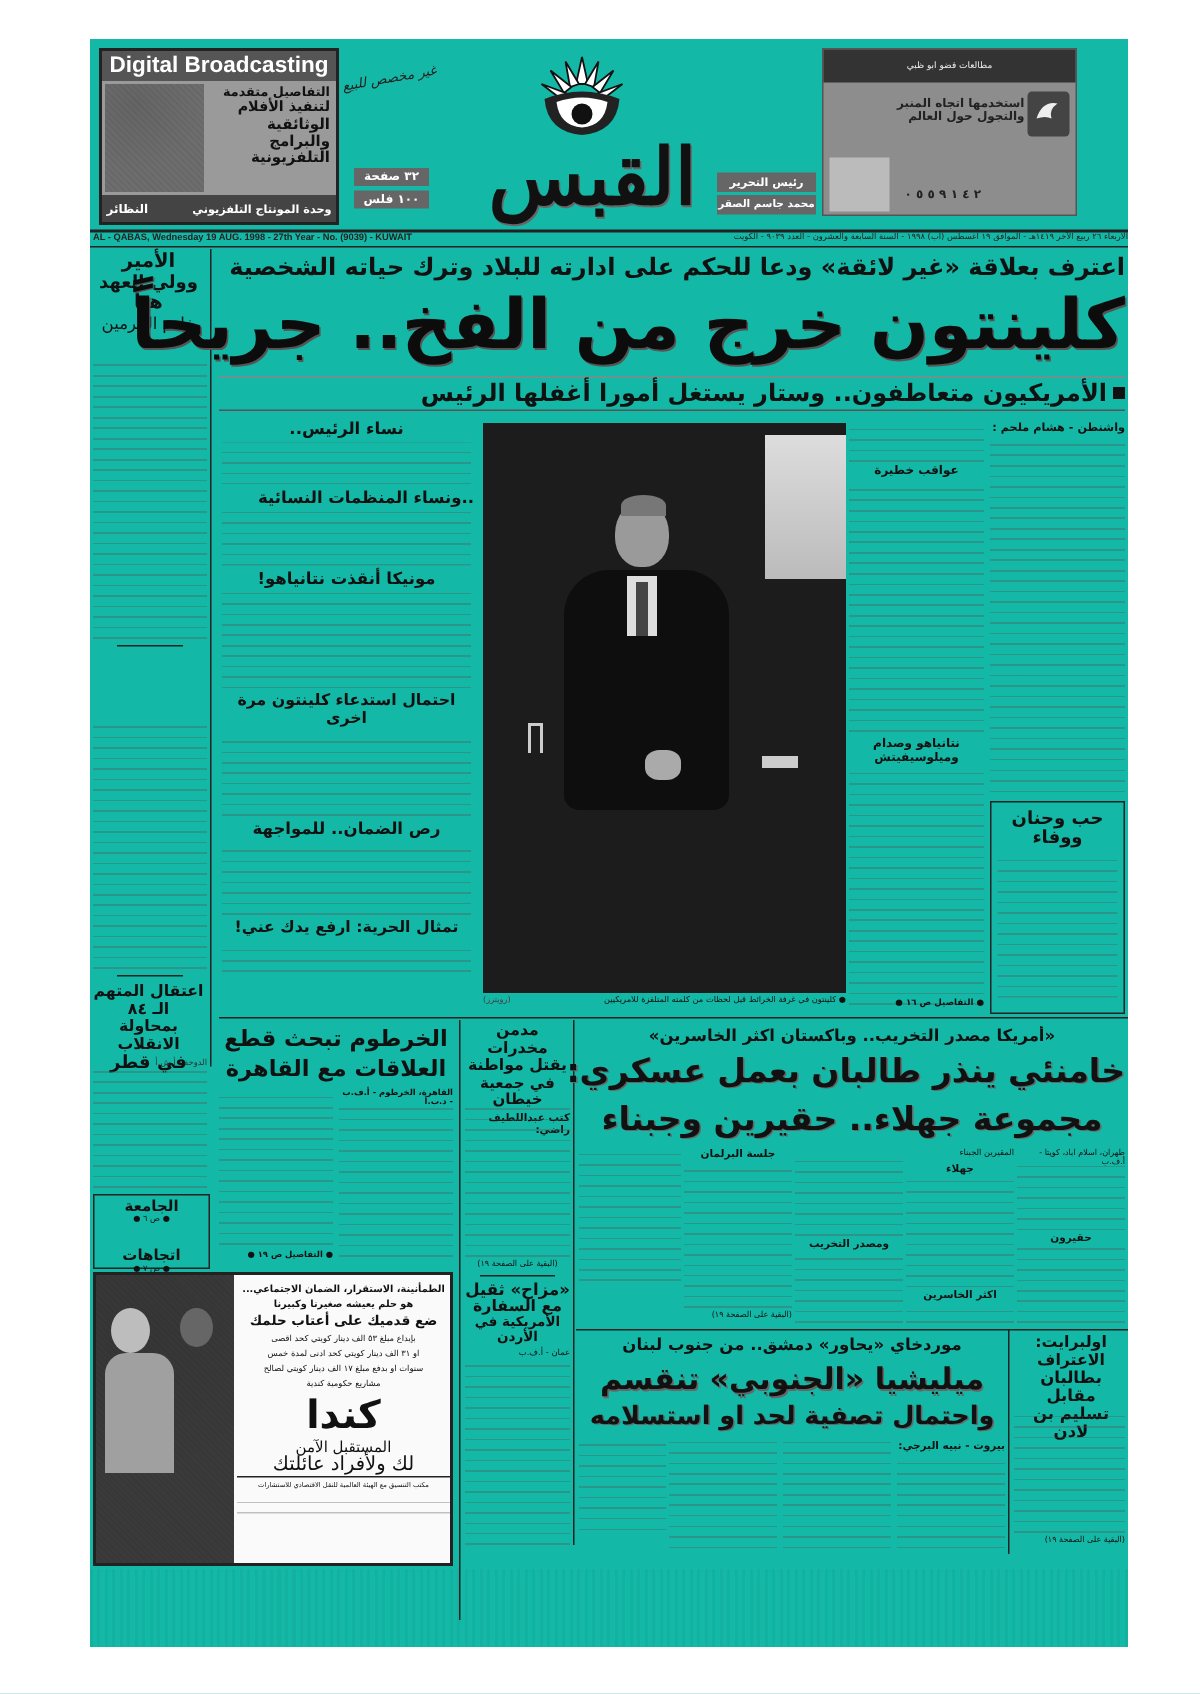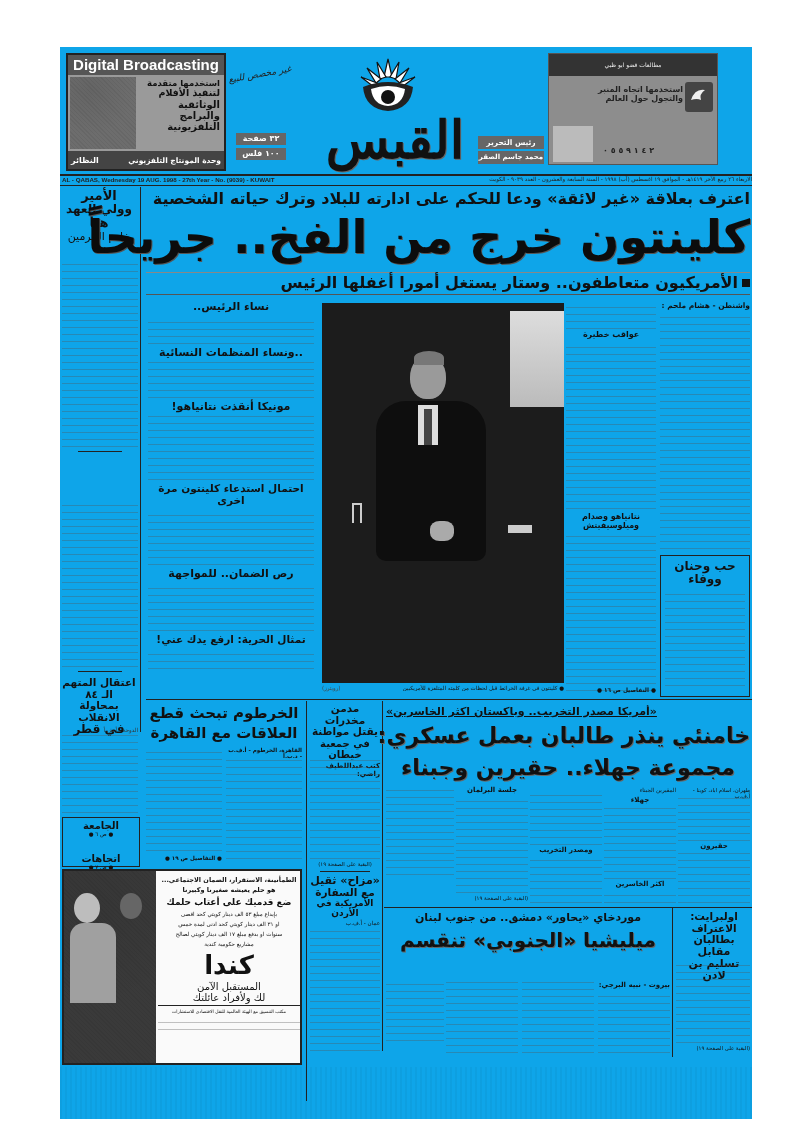--- a/index.html
+++ b/index.html
@@ -1,18 +1,18 @@
 <!DOCTYPE html>
 <html lang="ar"><head>
 <meta charset="utf-8">
 <style>
   * { box-sizing: border-box; margin: 0; padding: 0; }
   html, body { width: 800px; height: 1129px; background: #ffffff; overflow: hidden; }
   body { font-family: "DejaVu Sans", sans-serif; color: #111; position: relative; }
-  .page { position: absolute; left: 60px; top: 47px; width: 692px; height: 1072px; background: #0ea5e9; }
+  .page { position: absolute; left: 60px; top: 26px; width: 692px; height: 1072px; background: #14b8a6; }
   .abs { position: absolute; }
   .rtl { direction: rtl; text-align: right; }
   .hr { position: absolute; background: #222; height: 1px; }
   .vr { position: absolute; background: #222; width: 1px; }
   .body-text { font-size: 5.6px; line-height: 7.2px; color: #333; direction: rtl; text-align: justify; overflow: hidden; }
   .head { font-weight: bold; direction: rtl; text-align: center; color: #111; line-height: 1.1; }
   .noise { background: repeating-linear-gradient(0deg, #555 0 1px, transparent 1px 7px); opacity: .35; }
   .grainy { background:
       radial-gradient(circle at 30% 20%, rgba(0,0,0,.08), transparent 60%),
       repeating-linear-gradient(45deg, rgba(0,0,0,.06) 0 1px, transparent 1px 3px);
@@ -20,21 +20,21 @@
 </style>
 </head>
 <body>
 
 <div class="page">
 
   <div class="abs" style="left:6px; top:6px; width:160px; height:118px; border:2px solid #222; background:#9a9a9a;">
     <div style="background:#555; color:#fff; font-weight:bold; font-size:15px; text-align:center; line-height:20px; font-family:'Liberation Sans',sans-serif;">Digital Broadcasting</div>
     <div class="abs grainy" style="left:2px; top:22px; width:66px; height:72px; background-color:#6d6d6d;"></div>
     <div class="abs rtl" style="right:4px; top:24px; width:86px;">
-      <div class="head" style="font-size:8.5px; color:#111; text-align:right;">استخدمها متقدمة</div>
+      <div class="head" style="font-size:8.5px; color:#111; text-align:right;">التفاصيل متقدمة</div>
       <div class="head" style="font-size:9.5px; color:#111; text-align:right;">لتنفيذ الأفلام</div>
       <div class="head" style="font-size:10px; color:#111; text-align:right;">الوثائقية</div>
       <div class="head" style="font-size:10px; color:#111; text-align:right;">والبرامج</div>
       <div class="head" style="font-size:10px; color:#111; text-align:right;">التلفزيونية</div>
     </div>
     <div class="abs" style="left:0; bottom:0; width:100%; height:18px; background:#444; display:flex; align-items:center; justify-content:space-between; padding:0 3px;">
       <span style="color:#fff; font-size:8px; font-weight:bold;">النظائر</span>
       <span style="color:#fff; font-size:7.5px; font-weight:bold; direction:rtl;">وحدة المونتاج التلفزيوني</span>
     </div>
   </div>
@@ -119,21 +119,21 @@
   <div class="hr" style="left:86px; top:225px; width:604px; background:#888;"></div>
   <div class="abs" style="left:86px; top:226px; width:604px; display:flex; direction:rtl; align-items:center; gap:4px;">
     <span style="display:inline-block; width:8px; height:8px; background:#111;"></span>
     <span style="font-size:16px; font-weight:bold; white-space:nowrap;">الأمريكيون متعاطفون.. وستار يستغل أمورا أغفلها الرئيس</span>
   </div>
   <div class="hr" style="left:86px; top:247px; width:604px; background:#555;"></div>
 
   <div class="abs" style="left:86px; top:250px; width:170px; height:400px;">
     <div class="head" style="font-size:11px; margin-top:4px;">نساء الرئيس..</div>
     <div class="body-text noise" style="height:28px; margin:3px 2px;"></div>
-    <div class="head" style="font-size:11px;">..ونساء المنظمات النسائية</div>
+    <div class="head" style="font-size:11px;text-align:right;">..ونساء المنظمات النسائية</div>
     <div class="body-text noise" style="height:36px; margin:3px 2px;"></div>
     <div class="head" style="font-size:11px;">مونيكا أنقذت نتانياهو!</div>
     <div class="body-text noise" style="height:64px; margin:3px 2px;"></div>
     <div class="head" style="font-size:10.5px;">احتمال استدعاء كلينتون مرة اخرى</div>
     <div class="body-text noise" style="height:56px; margin:3px 2px;"></div>
     <div class="head" style="font-size:11px;">رص الضمان.. للمواجهة</div>
     <div class="body-text noise" style="height:48px; margin:3px 2px;"></div>
     <div class="head" style="font-size:10.5px;">تمثال الحرية: ارفع يدك عني!</div>
     <div class="body-text noise" style="height:20px; margin:3px 2px;"></div>
   </div>
@@ -193,21 +193,21 @@
   <div class="abs" style="left:250px; top:828px; width:70px;">
     <div class="head" style="font-size:11px;">«مزاح» ثقيل</div>
     <div class="head" style="font-size:10.5px;">مع السفارة</div>
     <div class="head" style="font-size:9px;">الأمريكية في الأردن</div>
     <div style="font-size:5.6px; direction:rtl; text-align:right; margin-top:2px;">عمان - أ.ف.ب</div>
   </div>
   <div class="abs body-text noise" style="left:250px; top:880px; width:70px; height:124px;"></div>
 
   <div class="vr" style="left:322px; top:654px; height:350px;"></div>
 
-  <div class="abs" style="left:326px; top:658px; width:364px; font-size:11px; font-weight:bold; direction:rtl; text-align:left; white-space:nowrap; overflow:hidden;text-decoration:underline;">«أمريكا مصدر التخريب.. وباكستان اكثر الخاسرين»</div>
+  <div class="abs" style="left:326px; top:658px; width:364px; font-size:11px; font-weight:bold; direction:rtl; text-align:center; white-space:nowrap; overflow:hidden;">«أمريكا مصدر التخريب.. وباكستان اكثر الخاسرين»</div>
   <div class="abs" style="left:326px; top:674px; width:364px; font-size:22px; font-weight:bold; direction:rtl; text-align:center; white-space:nowrap; line-height:30px; text-shadow:1px 1px 0 #666;">خامنئي ينذر طالبان بعمل عسكري:</div>
   <div class="abs" style="left:326px; top:706px; width:364px; font-size:22px; font-weight:bold; direction:rtl; text-align:center; white-space:nowrap; line-height:30px; text-shadow:1px 1px 0 #666;">مجموعة جهلاء.. حقيرين وجبناء</div>
 
   <div class="abs" style="left:618px; top:740px; width:72px; font-size:5.4px; direction:rtl; text-align:right;">طهران، اسلام اباد، كويتا - أ.ف.ب</div>
   <div class="abs body-text noise" style="left:618px; top:748px; width:72px; height:46px;"></div>
   <div class="abs head" style="left:618px; top:796px; width:72px; font-size:7px;">حقيرون</div>
   <div class="abs body-text noise" style="left:618px; top:806px; width:72px; height:50px;"></div>
 
   <div class="abs" style="left:544px; top:740px; width:72px; font-size:5.6px; direction:rtl; text-align:right;">المقيرين الجبناء</div>
   <div class="abs head" style="left:544px; top:750px; width:72px; font-size:7px;">جهلاء</div>
@@ -222,20 +222,21 @@
   <div class="abs head" style="left:396px; top:740px; width:72px; font-size:7px;">جلسة البرلمان</div>
   <div class="abs body-text noise" style="left:396px; top:750px; width:72px; height:96px;"></div>
   <div class="abs" style="left:396px; top:848px; width:72px; font-size:5.4px; direction:rtl; text-align:right;">(البقية على الصفحة ١٩)</div>
 
   <div class="abs body-text noise" style="left:326px; top:742px; width:68px; height:86px;"></div>
 
   <div class="hr" style="left:324px; top:860px; width:368px;"></div>
 
   <div class="abs" style="left:326px; top:864px; width:284px; font-size:11px; font-weight:bold; direction:rtl; text-align:center; white-space:nowrap; overflow:hidden;">موردخاي «يحاور» دمشق.. من جنوب لبنان</div>
   <div class="abs" style="left:326px; top:880px; width:284px; font-size:20px; font-weight:bold; direction:rtl; text-align:center; white-space:nowrap; line-height:26px; text-shadow:1px 1px 0 #666;">ميليشيا «الجنوبي» تنقسم</div>
+  <div class="abs" style="left:326px; top:906px; width:284px; font-size:17px; font-weight:bold; direction:rtl; text-align:center; white-space:nowrap; line-height:24px; text-shadow:1px 1px 0 #666;">واحتمال تصفية لحد او استسلامه</div>
   <div class="abs" style="left:538px; top:934px; width:72px; font-size:7px; font-weight:bold; direction:rtl; text-align:right;">بيروت - نبيه البرجي:</div>
   <div class="abs body-text noise" style="left:538px; top:946px; width:72px; height:60px;"></div>
   <div class="abs body-text noise" style="left:462px; top:934px; width:72px; height:72px;"></div>
   <div class="abs body-text noise" style="left:386px; top:934px; width:72px; height:72px;"></div>
   <div class="abs body-text noise" style="left:326px; top:934px; width:58px; height:60px;"></div>
 
   <div class="vr" style="left:612px; top:860px; height:150px;"></div>
 
   <div class="abs" style="left:616px; top:864px; width:76px;">
     <div class="head" style="font-size:10.5px;">اولبرايت: الاعتراف</div>
@@ -254,21 +255,21 @@
     <div class="abs" style="left:94px; top:4px; width:142px; direction:rtl; text-align:center;">
       <div style="font-size:6.5px; font-weight:bold; line-height:10px;">الطمأنينة، الاستقرار، الضمان الاجتماعي...</div>
       <div style="font-size:6.5px; font-weight:bold; line-height:10px;">هو حلم يعيشه صغيرنا وكبيرنا</div>
       <div style="font-size:9px; font-weight:bold; line-height:14px;">ضع قدميك على أعتاب حلمك</div>
       <div style="font-size:5.6px; line-height:10px;">بإيداع مبلغ ٥٣ الف دينار كويتي كحد اقصى</div>
       <div style="font-size:5.6px; line-height:10px;">او ٣١ الف دينار كويتي كحد ادنى لمدة خمس</div>
       <div style="font-size:5.6px; line-height:10px;">سنوات او بدفع مبلغ ١٧ الف دينار كويتي لصالح</div>
       <div style="font-size:5.6px; line-height:10px;">مشاريع حكومية كندية</div>
       <div style="font-size:26px; font-weight:bold; line-height:32px; letter-spacing:6px;">كندا</div>
       <div style="font-size:10px; line-height:11px;">المستقبل الآمن</div>
-      <div style="font-size:10px; line-height:11px;">لك ولأفراد عائلتك</div>
+      <div style="font-size:13px; line-height:11px;">لك ولأفراد عائلتك</div>
       <div class="hr" style="position:relative; width:100%; margin:2px 0;"></div>
       <div style="font-size:4.5px; line-height:8px;">مكتب التنسيق مع الهيئة العالمية للنقل الاقتصادي للاستشارات</div>
       <div class="noise" style="height:12px; margin-top:2px;"></div>
     </div>
   </div>
 
   <div class="abs" style="left:0; top:1020px; width:692px; height:52px; background:repeating-linear-gradient(90deg, rgba(0,0,0,.04) 0 2px, transparent 2px 5px);"></div>
 </div>
 
 </body></html>

